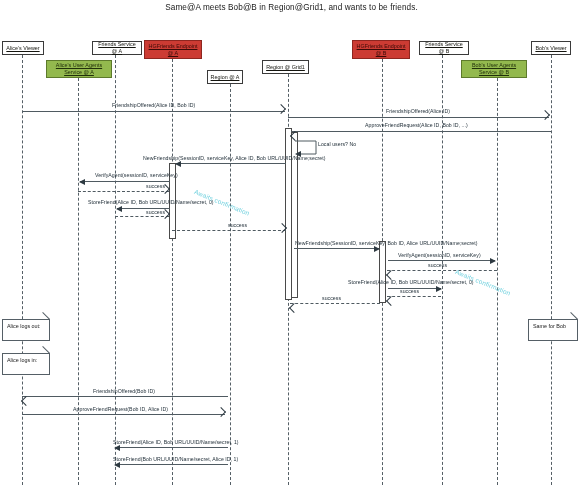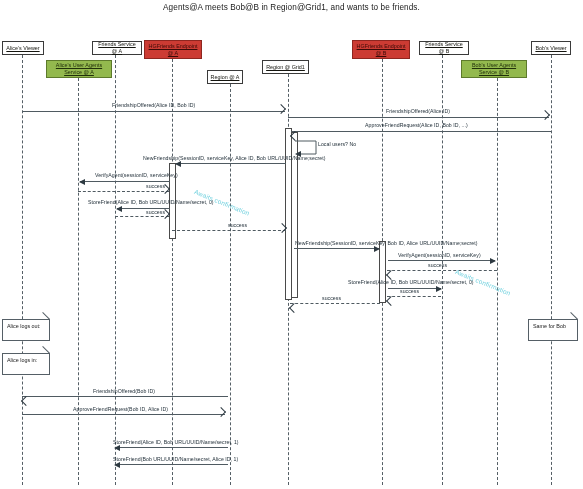--- a/index.html
+++ b/index.html
@@ -187,21 +187,21 @@
     white-space: nowrap;
     z-index: 6;
     letter-spacing: 0.2px;
   }
 </style>
 </head>
 <body>
 
 <div id="canvas">
 
-  <div class="diagram-title">Agents@A meets Bob@B in Region@Grid1, and wants to be friends.</div>
+  <div class="diagram-title">Same@A meets Bob@B in Region@Grid1, and wants to be friends.</div>
 
   <div id="lifelines-layer">
       <div class="lifeline" style="left: 22px; top: 55px; height: 430px;"></div>
       <div class="lifeline" style="left: 78px; top: 78px; height: 407px;"></div>
       <div class="lifeline" style="left: 115px; top: 55px; height: 430px;"></div>
       <div class="lifeline" style="left: 172px; top: 59px; height: 426px;"></div>
       <div class="lifeline" style="left: 230px; top: 84px; height: 401px;"></div>
       <div class="lifeline" style="left: 288px; top: 74px; height: 411px;"></div>
       <div class="lifeline" style="left: 382px; top: 59px; height: 426px;"></div>
       <div class="lifeline" style="left: 442px; top: 55px; height: 430px;"></div>

